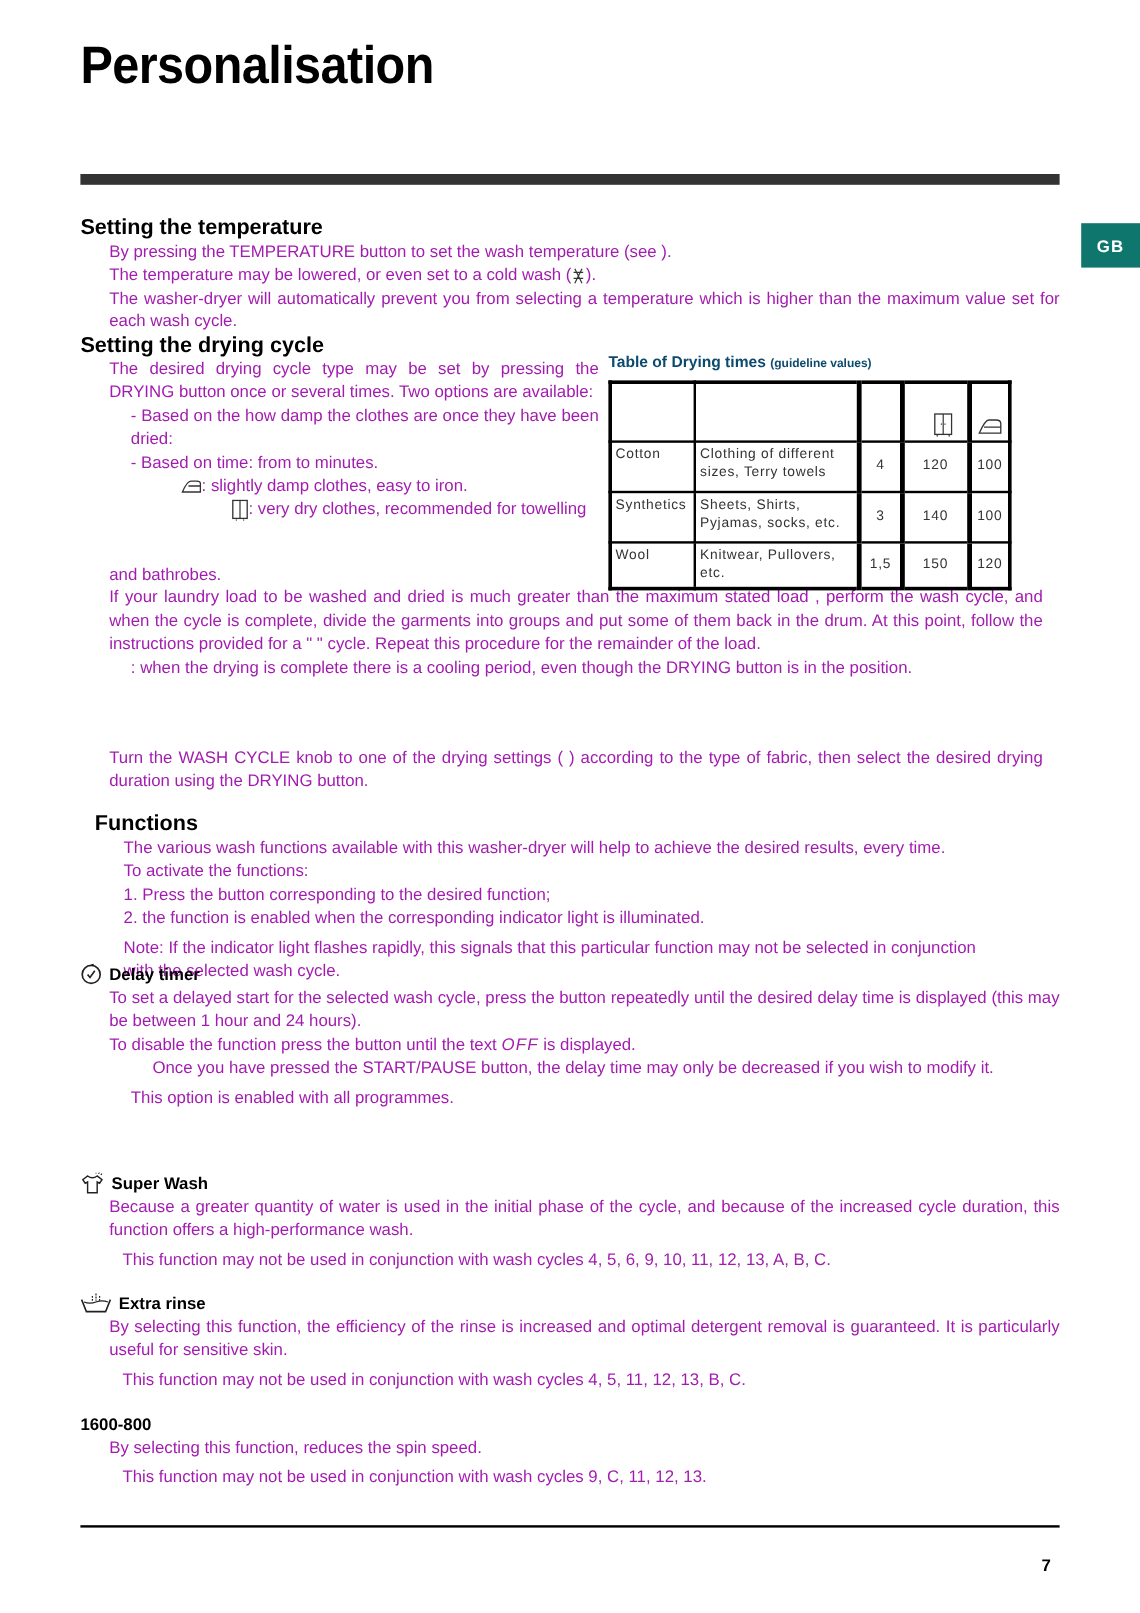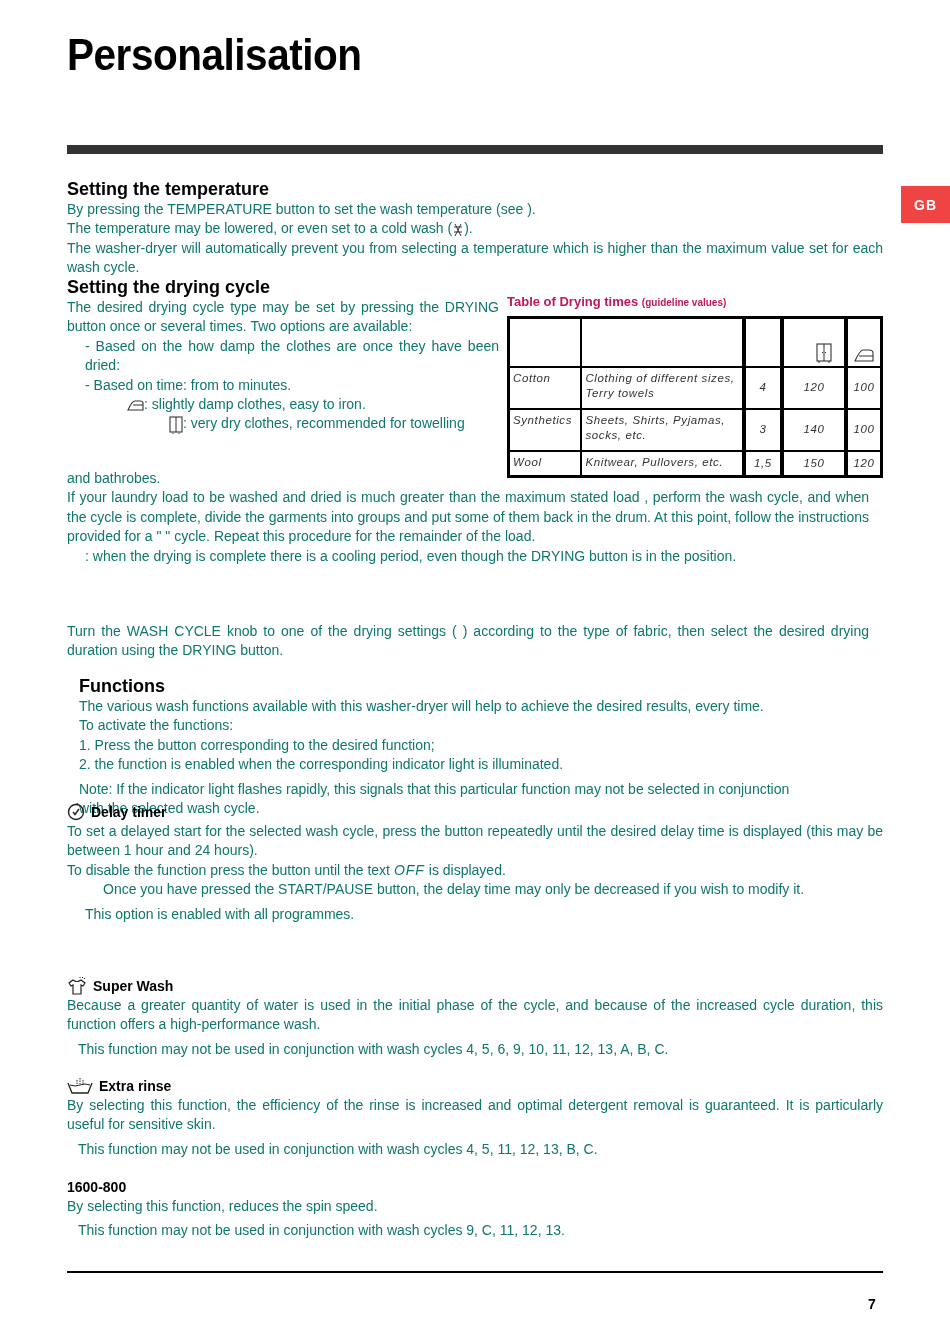--- a/index.html
+++ b/index.html
@@ -15,58 +15,58 @@
       font-family: "Liberation Sans", sans-serif;
       font-weight: bold; font-size: 44px; letter-spacing: -0.5px;
       color: #000; transform: scaleX(0.92); transform-origin: left top;
     }
     .title-rule {
       position: absolute; left: 67px; top: 145px; width: 816px; height: 9px;
       background: #333333;
     }
     .lang-tab {
       position: absolute; left: 901px; top: 186px; width: 49px; height: 37px;
-      background: #ef4444; color: #fff;
+      background: #0f766e; color: #fff;
       font-weight: bold; font-size: 14px; letter-spacing: 1px;
       display: flex; align-items: center; justify-content: center;
     }
     .content { position: absolute; left: 67px; top: 178px; width: 816px; }
     h2 {
       font-family: "Liberation Sans", sans-serif;
       font-size: 18px; font-weight: bold; color: #000;
       line-height: 22px;
     }
     h3 {
       font-size: 14px; font-weight: bold; color: #000;
       display: flex; align-items: center; gap: 6px;
       line-height: 20px;
     }
     p, .line {
-      font-size: 14px; line-height: 19.4px; color: #0f766e;
+      font-size: 14px; line-height: 19.4px; color: #a21caf;
       text-align: justify;
+      margin-left: 24px;
     }
     .indent1 { padding-left: 18px; }
 
     .sec-temp { position: absolute; left: 0; top: 0; width: 816px; }
     .sec-dry { position: absolute; left: 0; top: 98px; width: 432px; }
     .sec-dry-full { position: absolute; left: 0; top: 310px; width: 802px; }
     .sec-dry-after { position: absolute; left: 0; top: 444px; width: 802px; }
     .sec-func { position: absolute; left: 12px; top: 497px; width: 816px; }
     .sec-delay { position: absolute; left: 0; top: 624px; width: 816px; }
     .sec-super { position: absolute; left: 0; top: 798px; width: 816px; }
     .sec-rinse { position: absolute; left: 0; top: 898px; width: 816px; }
     .sec-spin { position: absolute; left: 0; top: 999px; width: 816px; }
 
     .table-wrap { position: absolute; left: 440px; top: 115px; width: 376px; }
-    .table-title { font-size: 13px; font-weight: bold; color: #be185d; line-height: 18px; }
+    .table-title { font-size: 13px; font-weight: bold; color: #0c4a6e; line-height: 18px; }
     .table-title small { font-size: 10px; }
     table.dry {
-      margin-top: 4px; border-collapse: collapse; width: 376px;
+      margin-top: 4px; border-collapse: collapse; width: 336px;
       border: 3px solid #000;
-      font-style: italic;
     }
     table.dry td {
       border: 2px solid #000; font-size: 11.5px; color: #333;
       letter-spacing: 0.6px; padding: 3px 3px; vertical-align: middle;
       line-height: 15px;
     }
     table.dry td.num { text-align: center; }
     table.dry tr.head td { height: 49px; vertical-align: bottom; text-align: center; }
     table.dry tr.r td { height: 42px; }
     table.dry tr.r td.type { vertical-align: top; }

